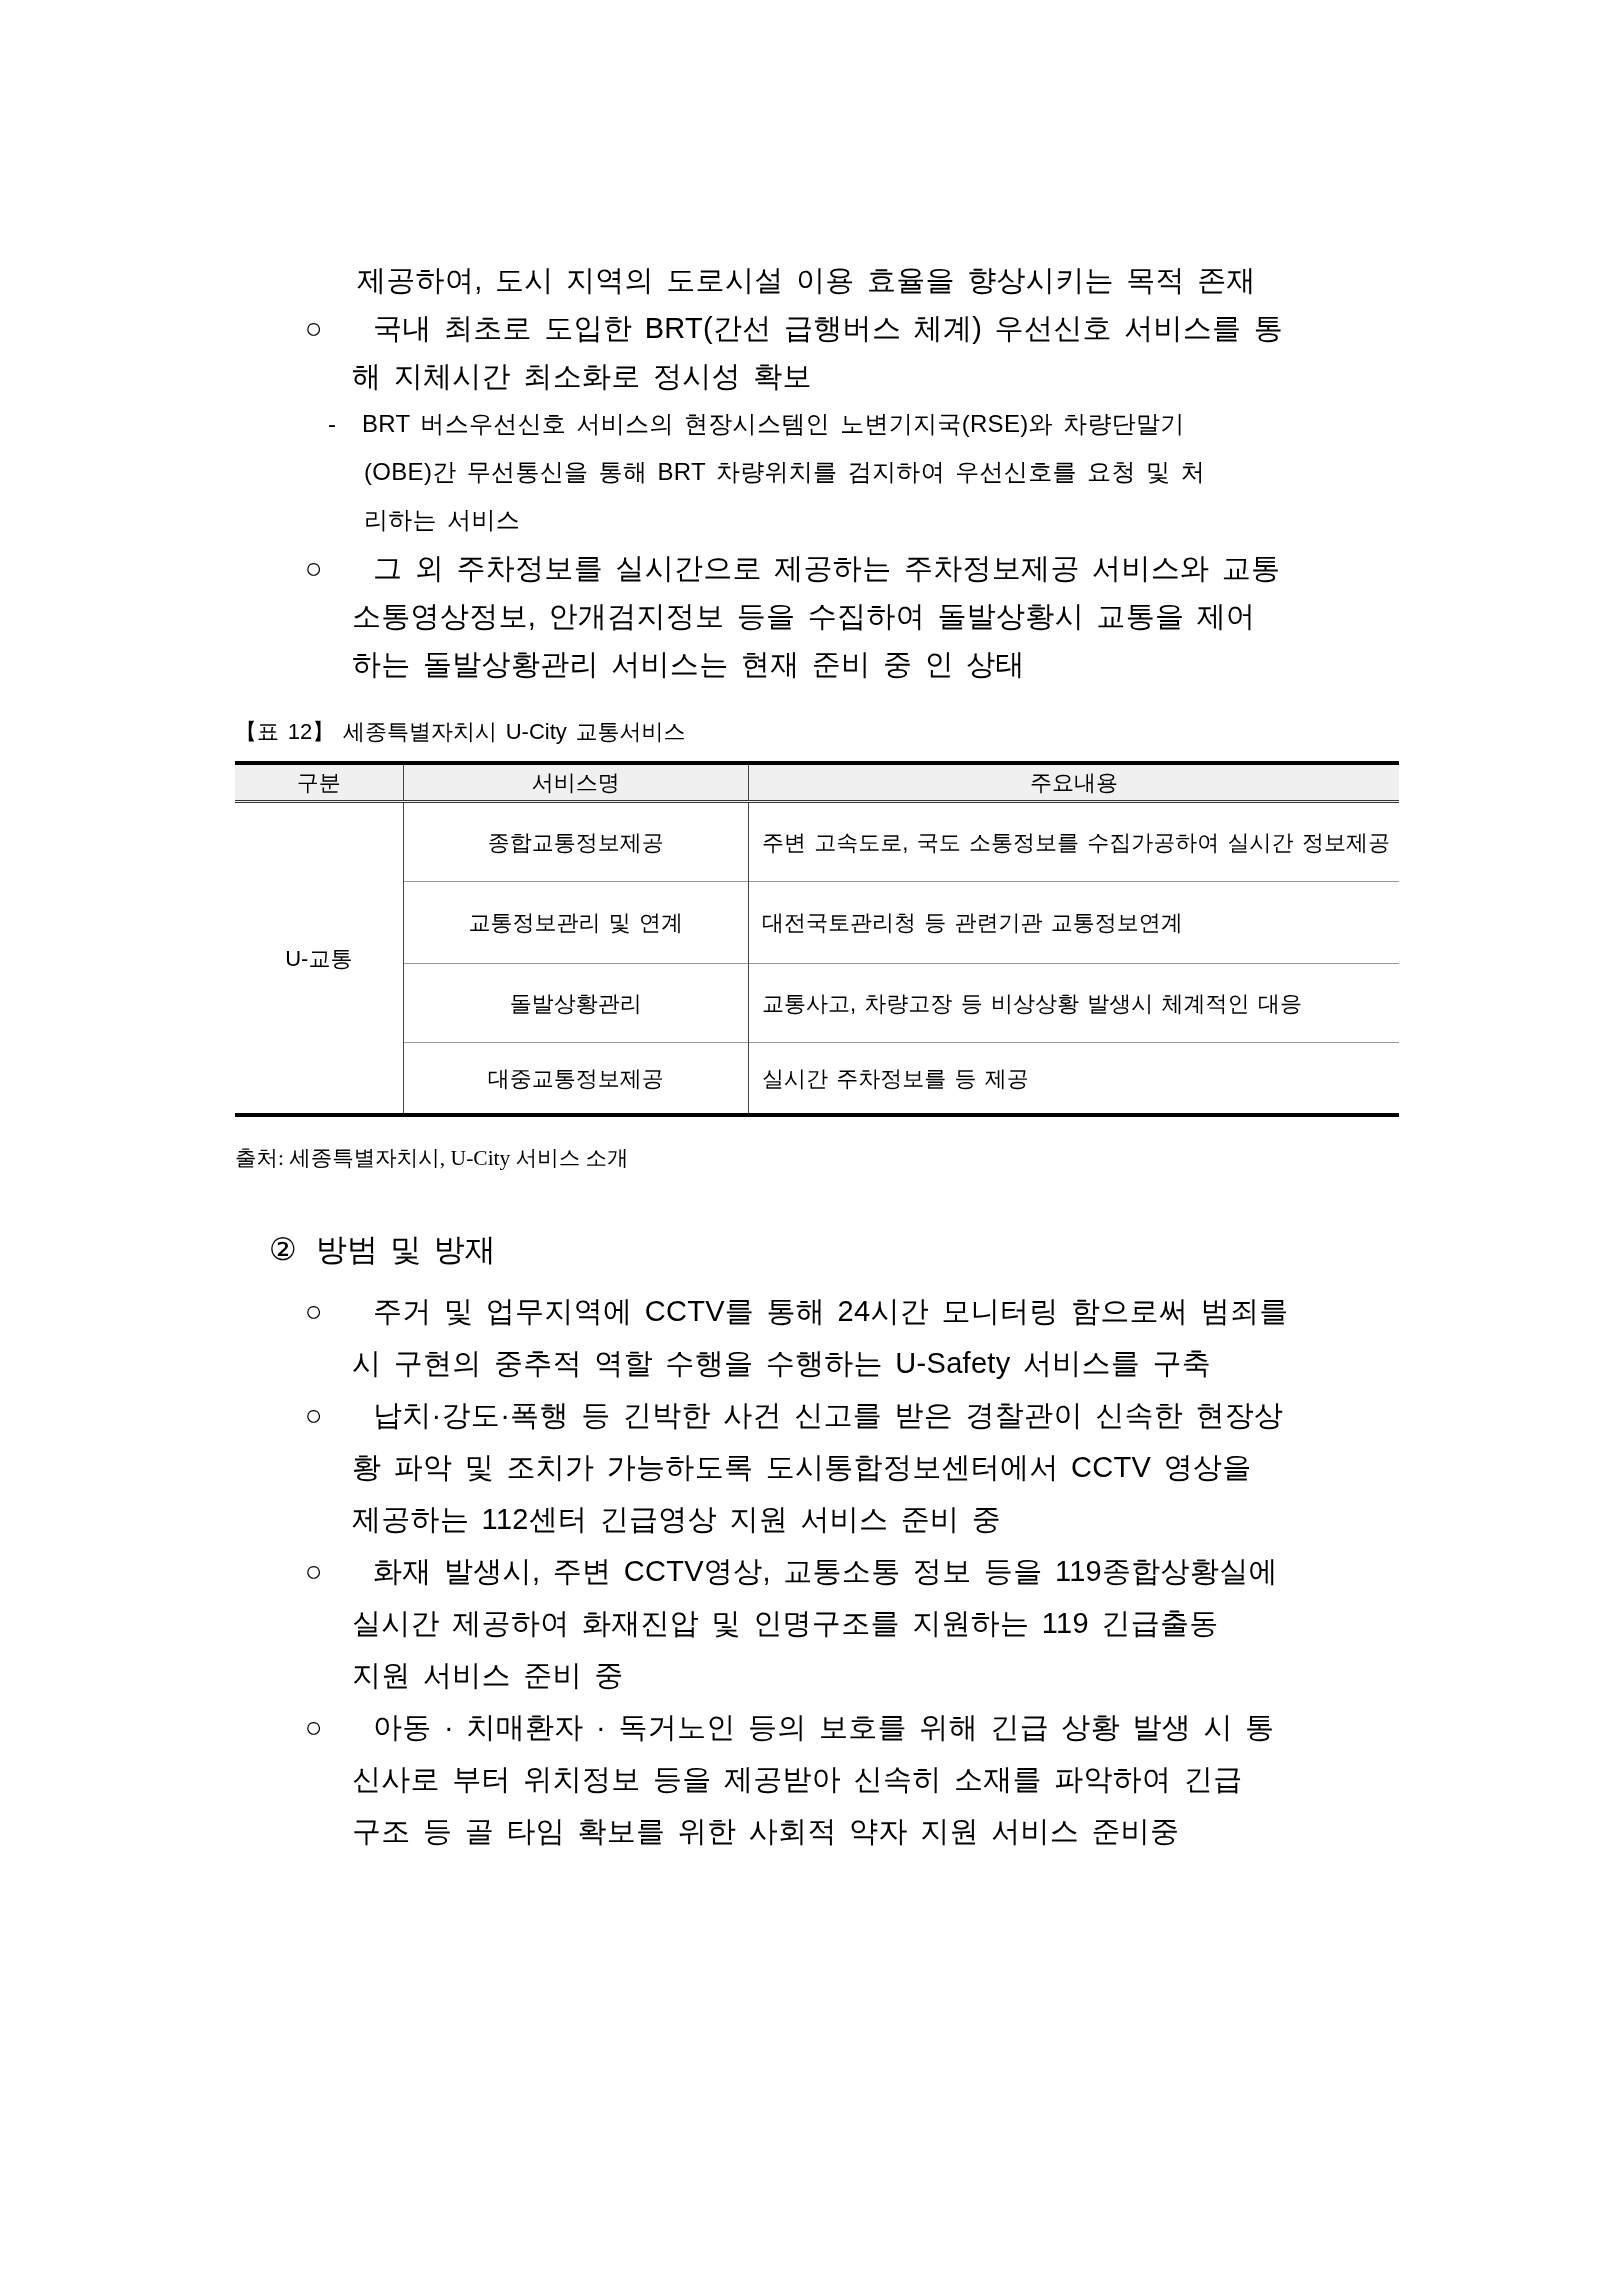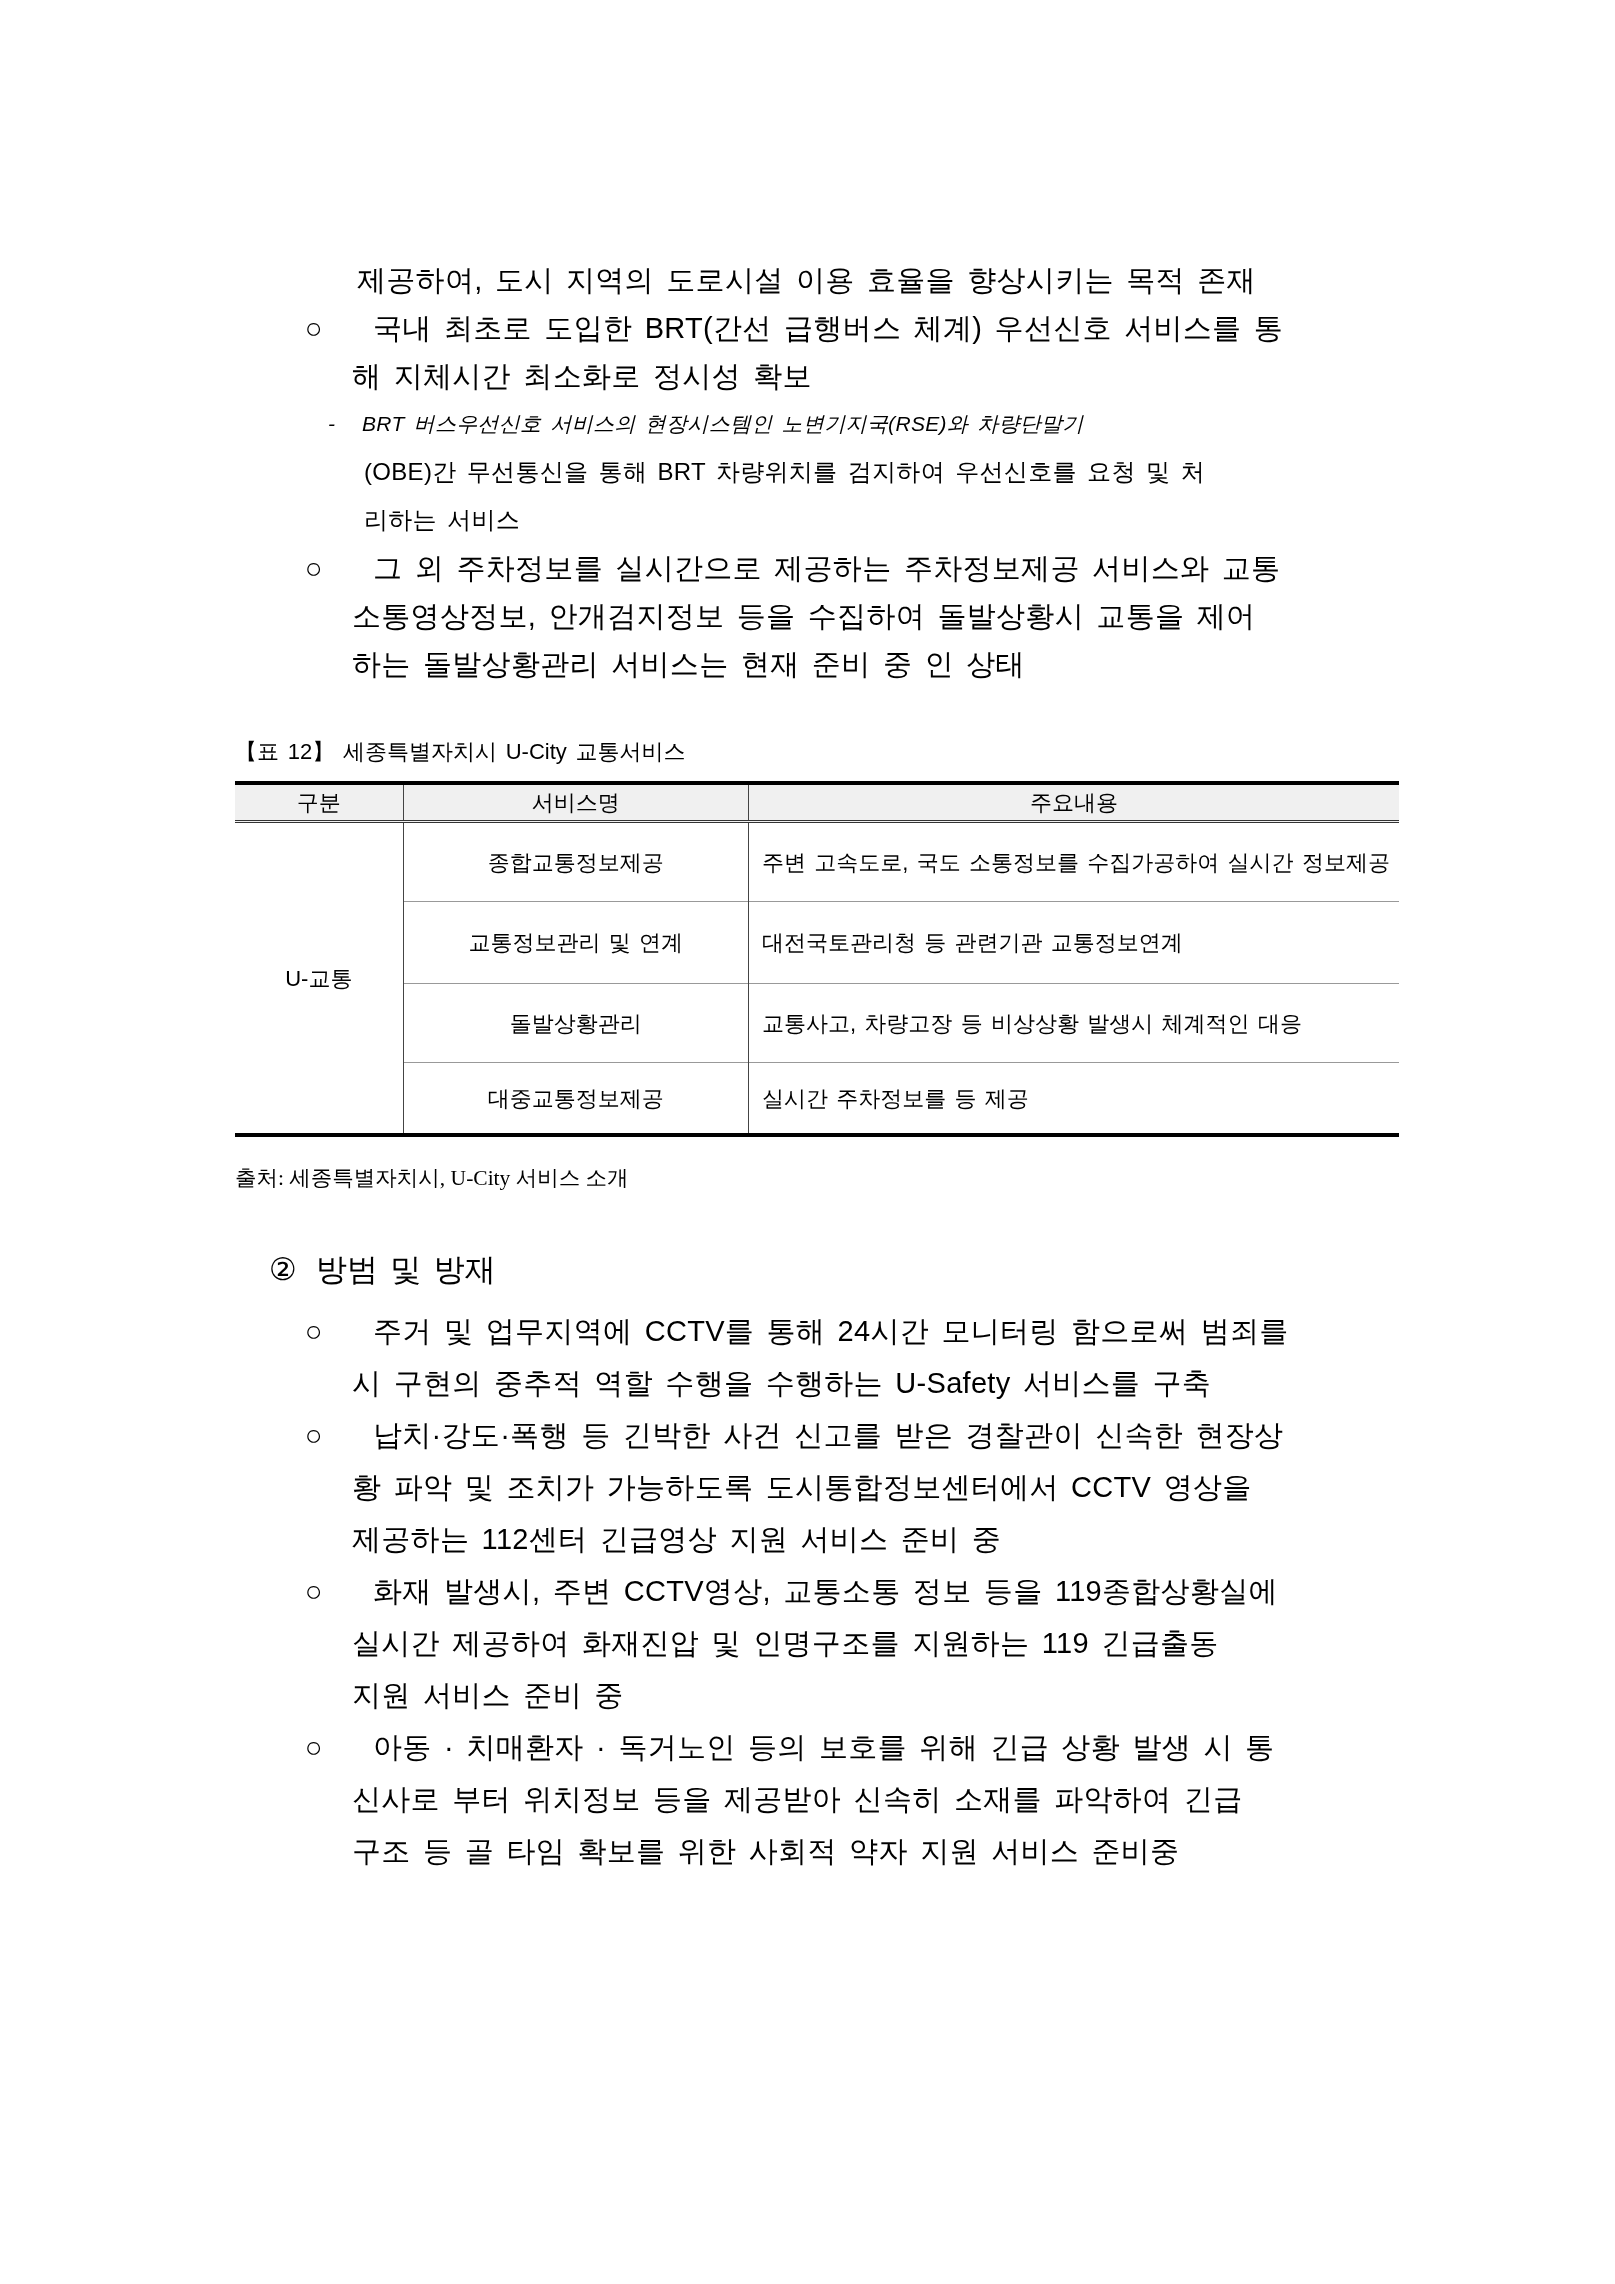--- a/index.html
+++ b/index.html
@@ -23,28 +23,28 @@
     font-size:29px;
     line-height:48px;
     white-space:nowrap;
     word-spacing:0.14em;
     letter-spacing:0.3px;
   }
   .sec2 .line{line-height:52px;}
   .l-cont0{padding-left:122px;}
   .l-bullet{padding-left:70px;}
   .l-cont{padding-left:117px;}
-  .l-dash{padding-left:93px;font-size:21px;font-style:italic;}
+  .l-dash{padding-left:93px;font-size:24px;}
   .l-dashcont{padding-left:129px;font-size:24px;}
   .marker{display:inline-block;}
   .l-bullet .marker{width:68px;}
   .l-dash .marker{width:34px;}
   
   .tbl-caption{
-    margin-top:48px;
+    margin-top:28px;
     font-size:22px;
     line-height:31px;
     word-spacing:0.12em;
   }
   
   table.svc{
     margin-top:14px;
     border-collapse:collapse;
     table-layout:fixed;
     width:1164px;

